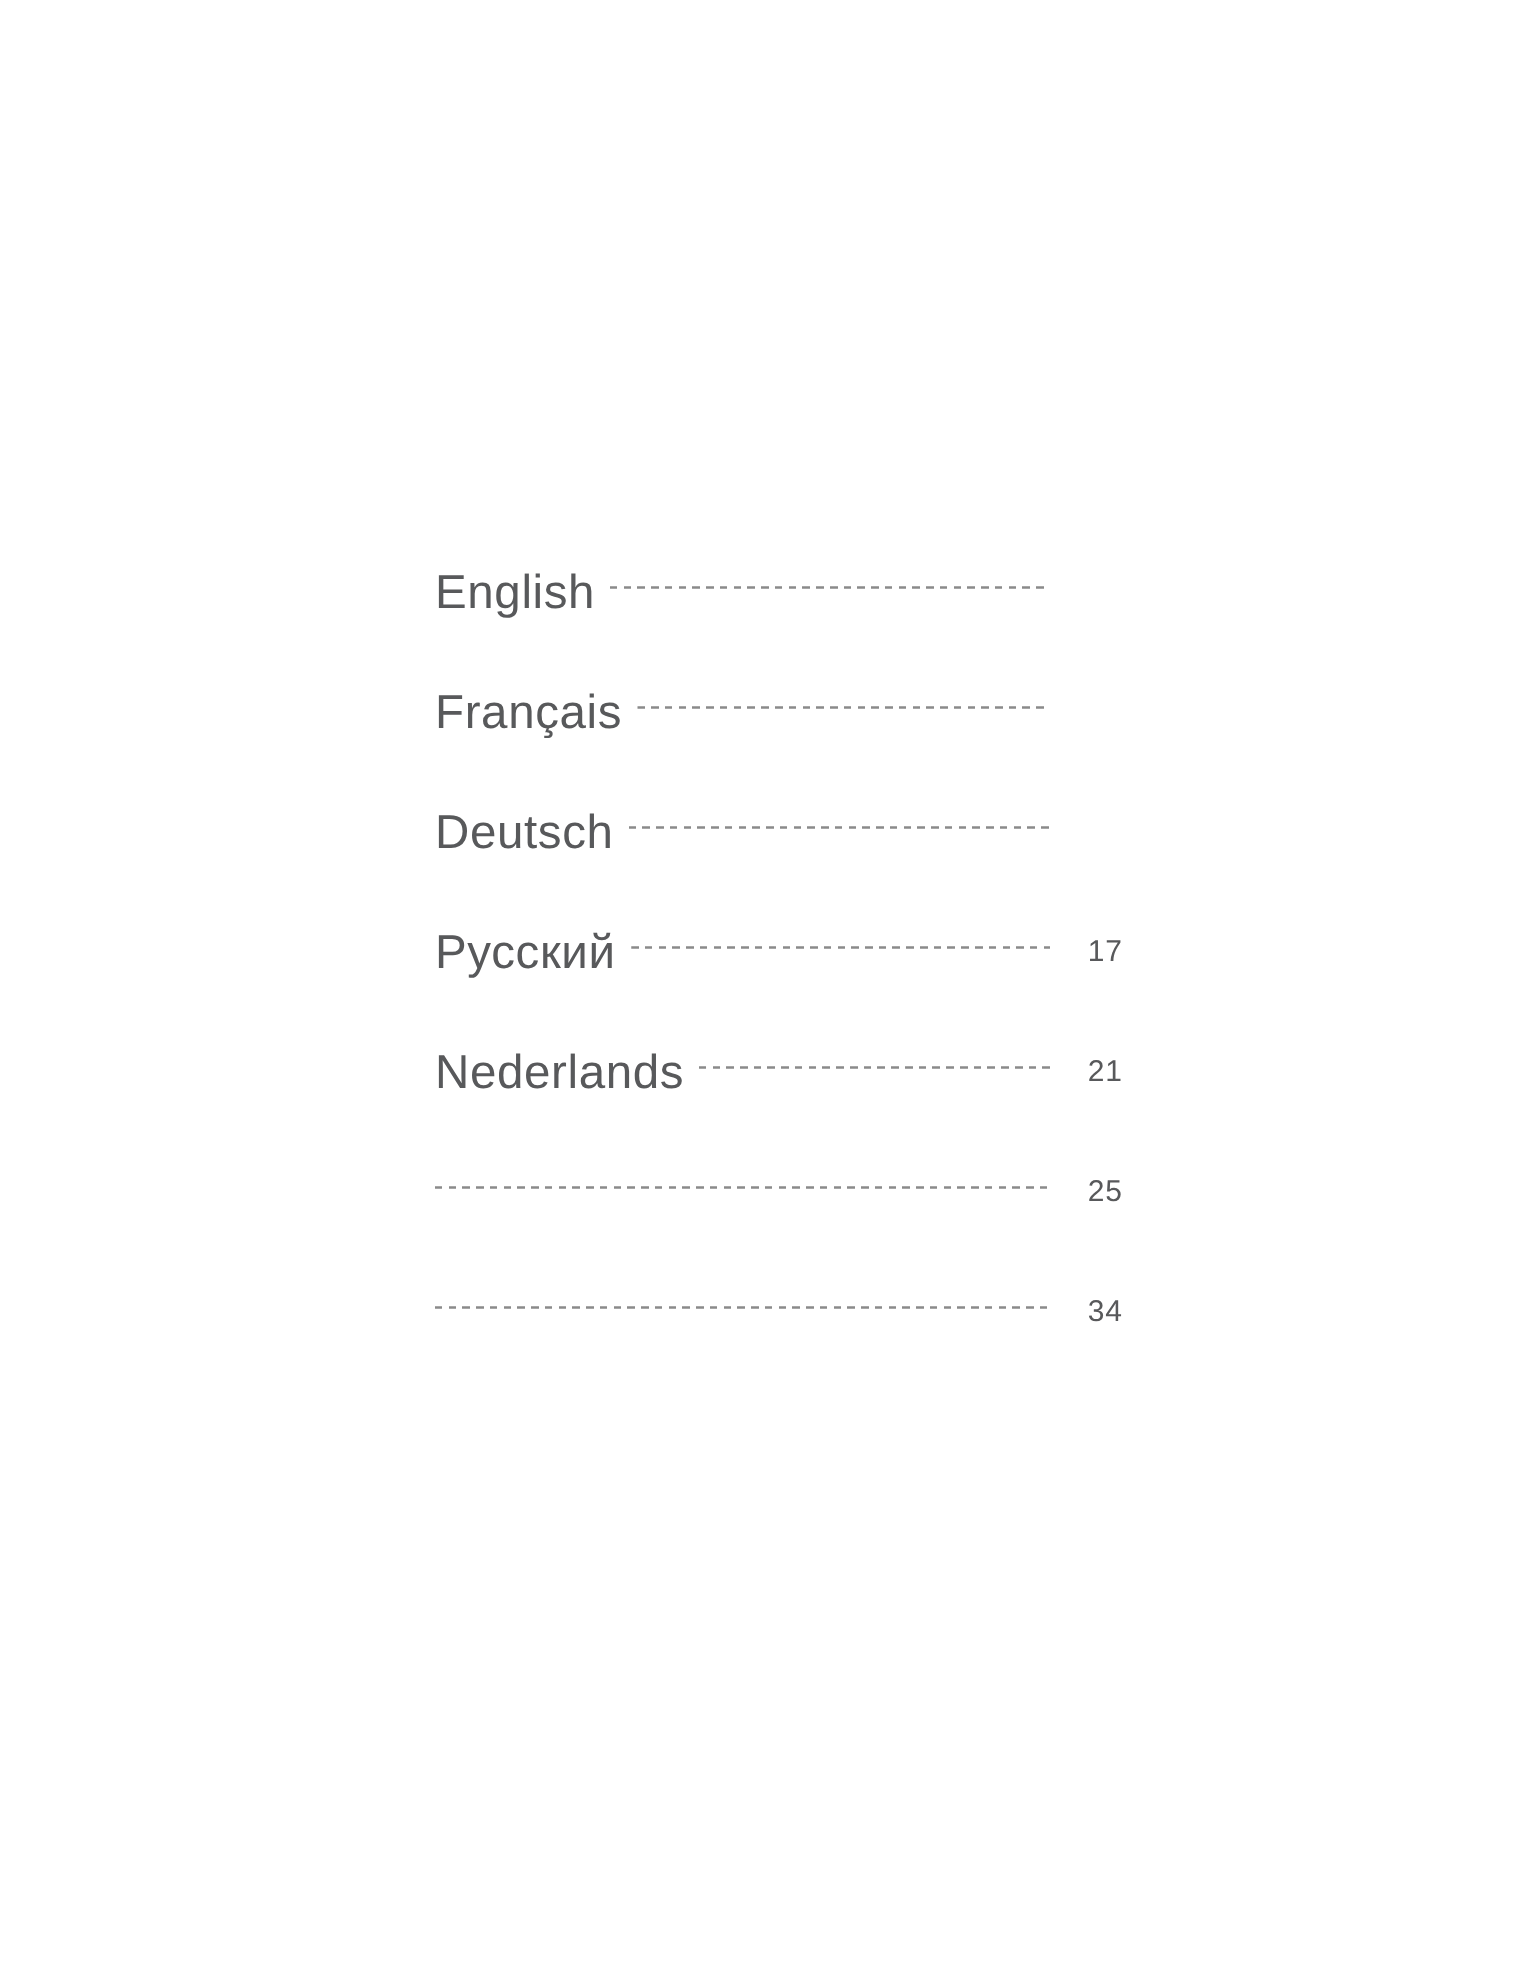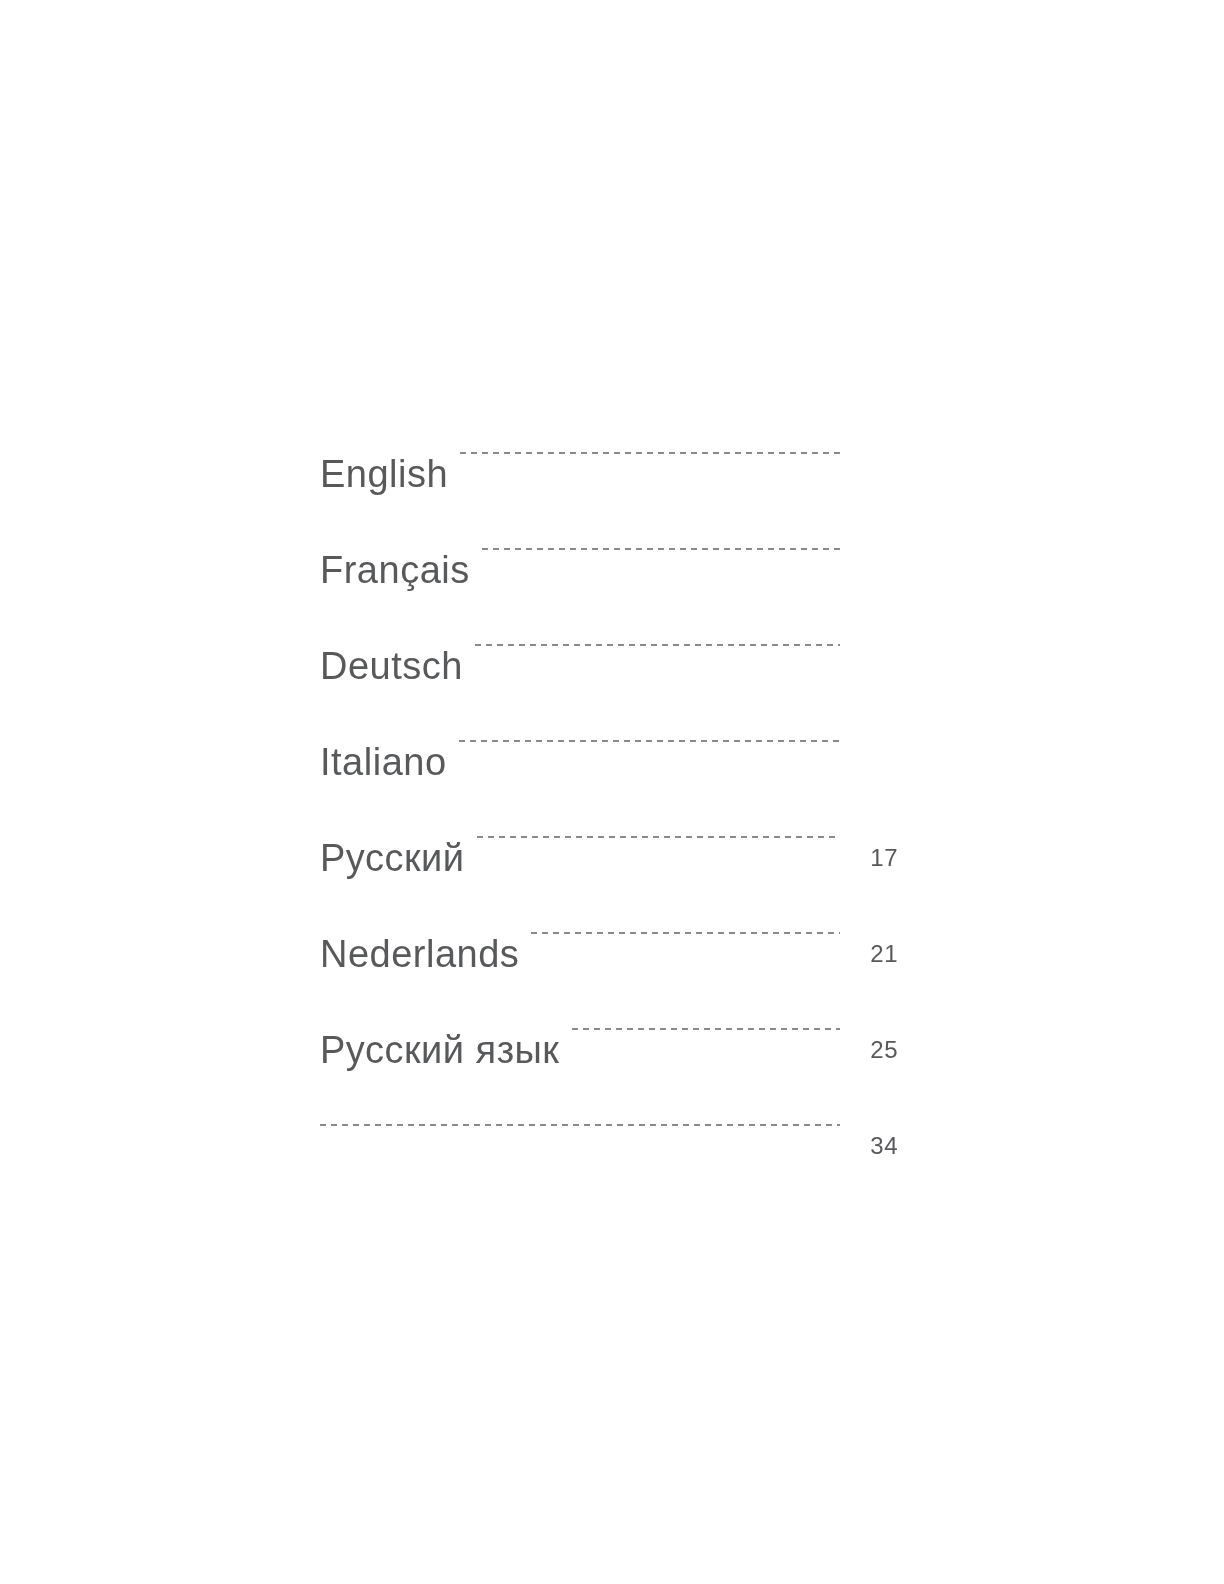--- a/index.html
+++ b/index.html
@@ -22,22 +22,23 @@
     position: absolute;
     left: 320px;
     top: 452px;
     width: 578px;
     display: flex;
     flex-direction: column;
     gap: 52px;
   }
   .toc-row {
     display: flex;
-    align-items: flex-start;
+    align-items: center;
     height: 44px;
+    margin-left: 28px;
   }
   .toc-label {
     font-size: 38px;
     line-height: 44px;
     font-weight: 400;
     letter-spacing: 0.5px;
     color: var(--text-color);
     white-space: nowrap;
     padding-right: 12px;
   }
@@ -79,40 +80,34 @@
     <span class="toc-leader"></span>
     <span class="toc-page"></span>
   </div>
 
   <div class="toc-row">
     <span class="toc-label">Deutsch</span>
     <span class="toc-leader"></span>
     <span class="toc-page"></span>
   </div>
 
-  <div class="toc-row">
-    <span class="toc-label">Italiano</span>
-    <span class="toc-leader"></span>
-    <span class="toc-page"></span>
-  </div>
 
   <div class="toc-row">
     <span class="toc-label">Русский</span>
     <span class="toc-leader"></span>
     <span class="toc-page">17</span>
   </div>
 
   <div class="toc-row">
     <span class="toc-label">Nederlands</span>
     <span class="toc-leader"></span>
     <span class="toc-page">21</span>
   </div>
 
   <div class="toc-row">
-    <span class="toc-label">Русский язык</span>
     <span class="toc-leader"></span>
     <span class="toc-page">25</span>
   </div>
 
   <div class="toc-row">
     <span class="toc-leader"></span>
     <span class="toc-page">34</span>
   </div>
 
 </div>

